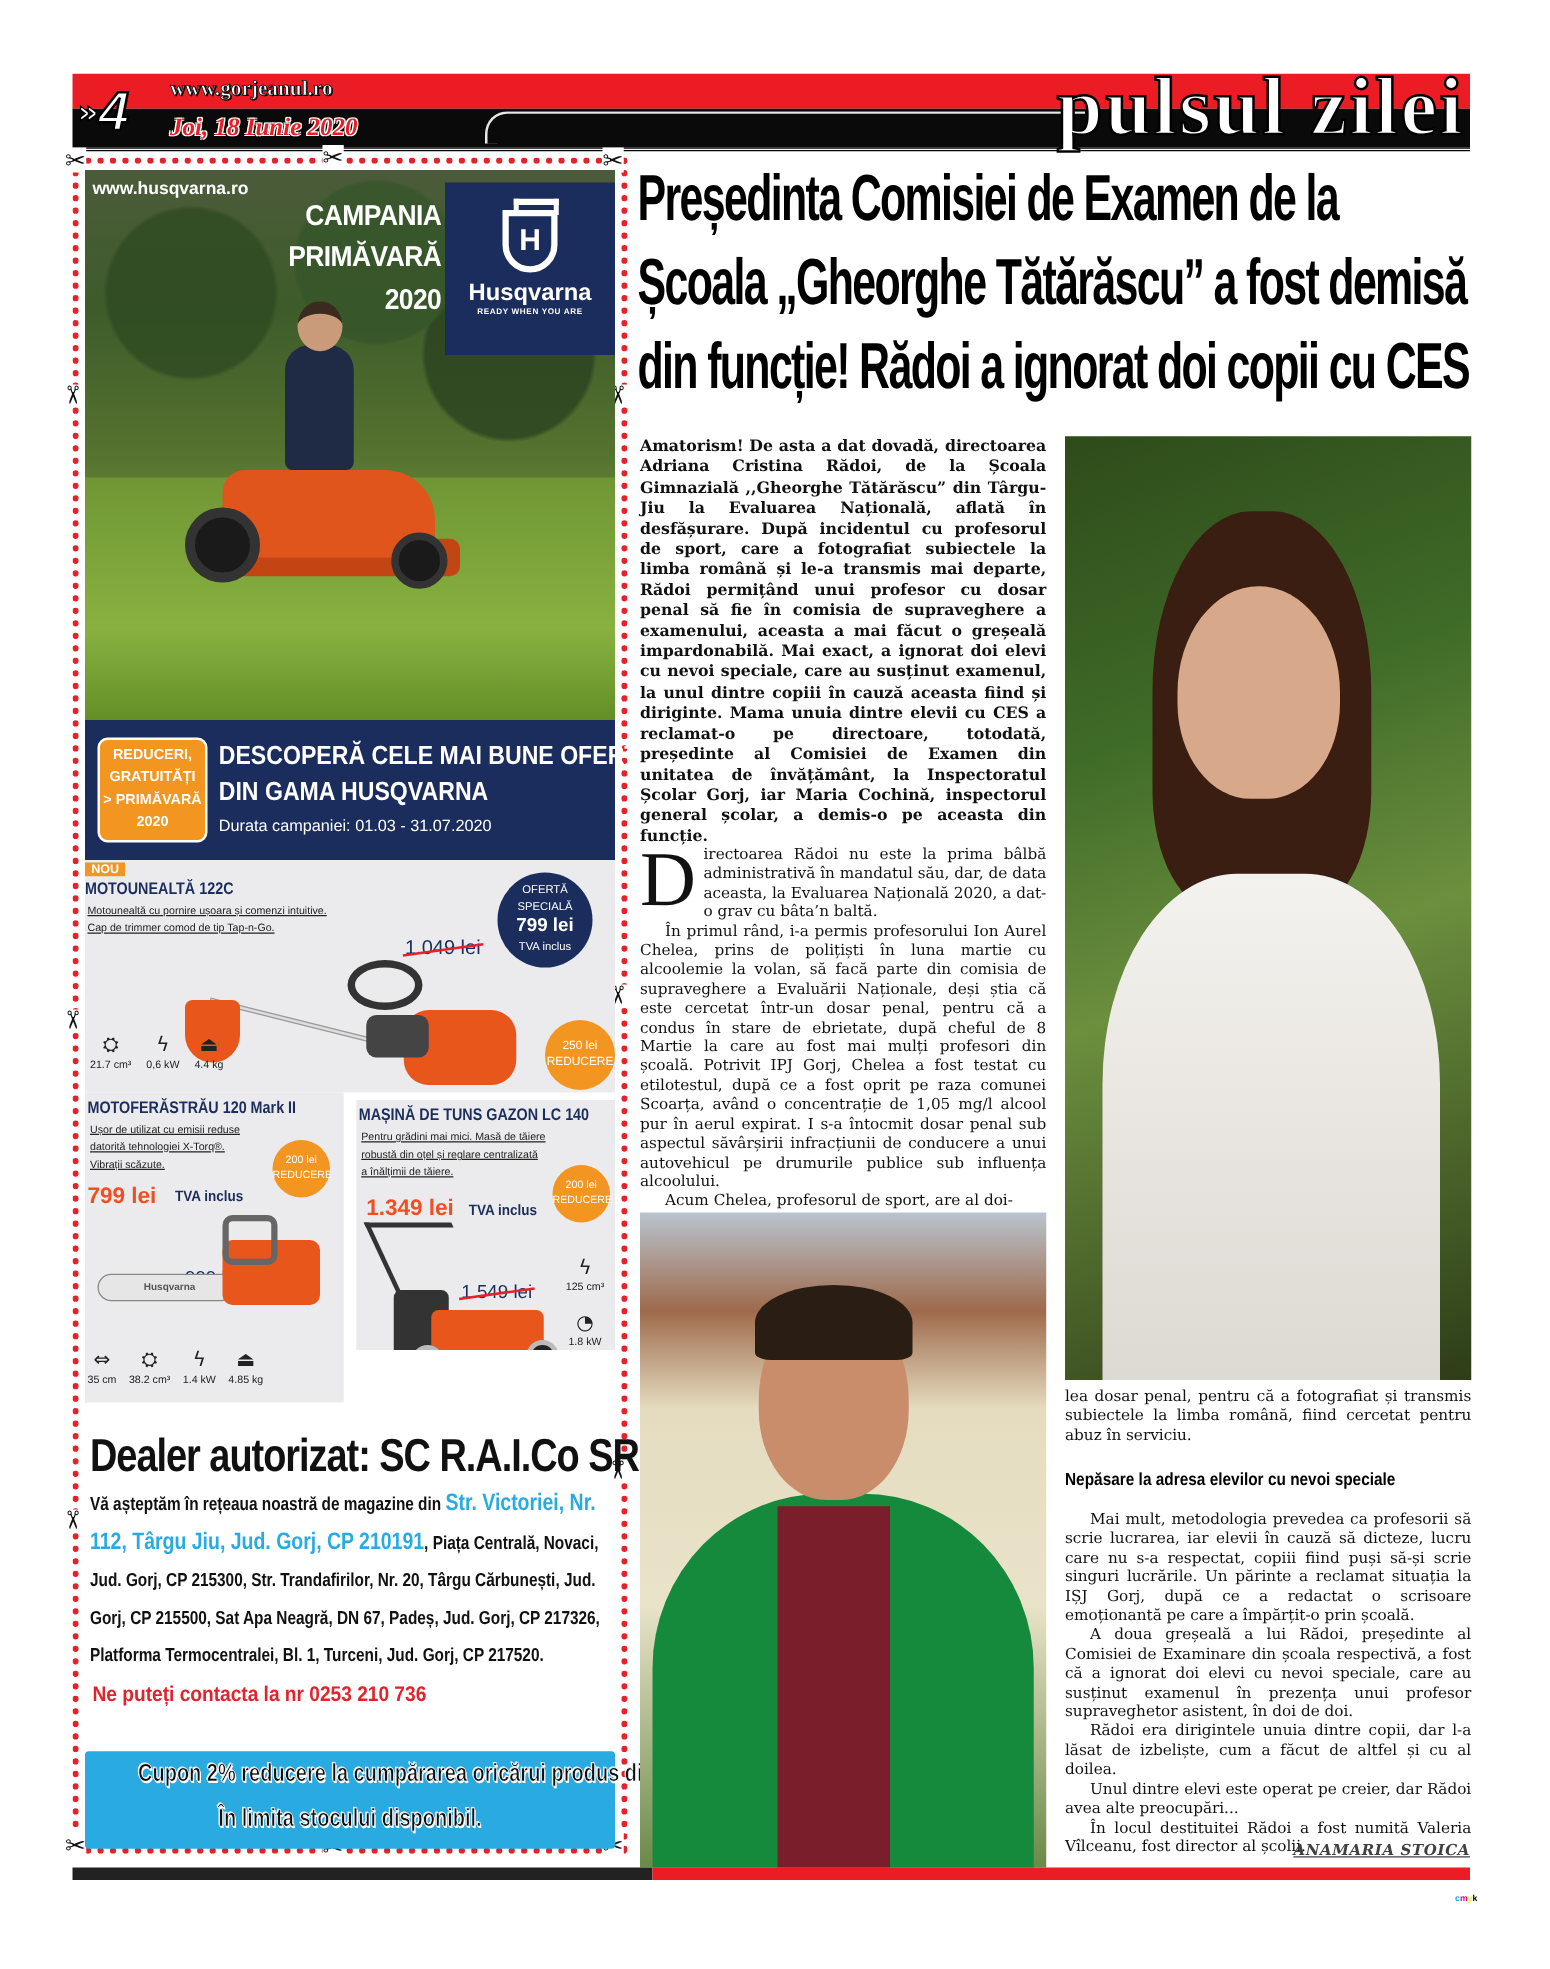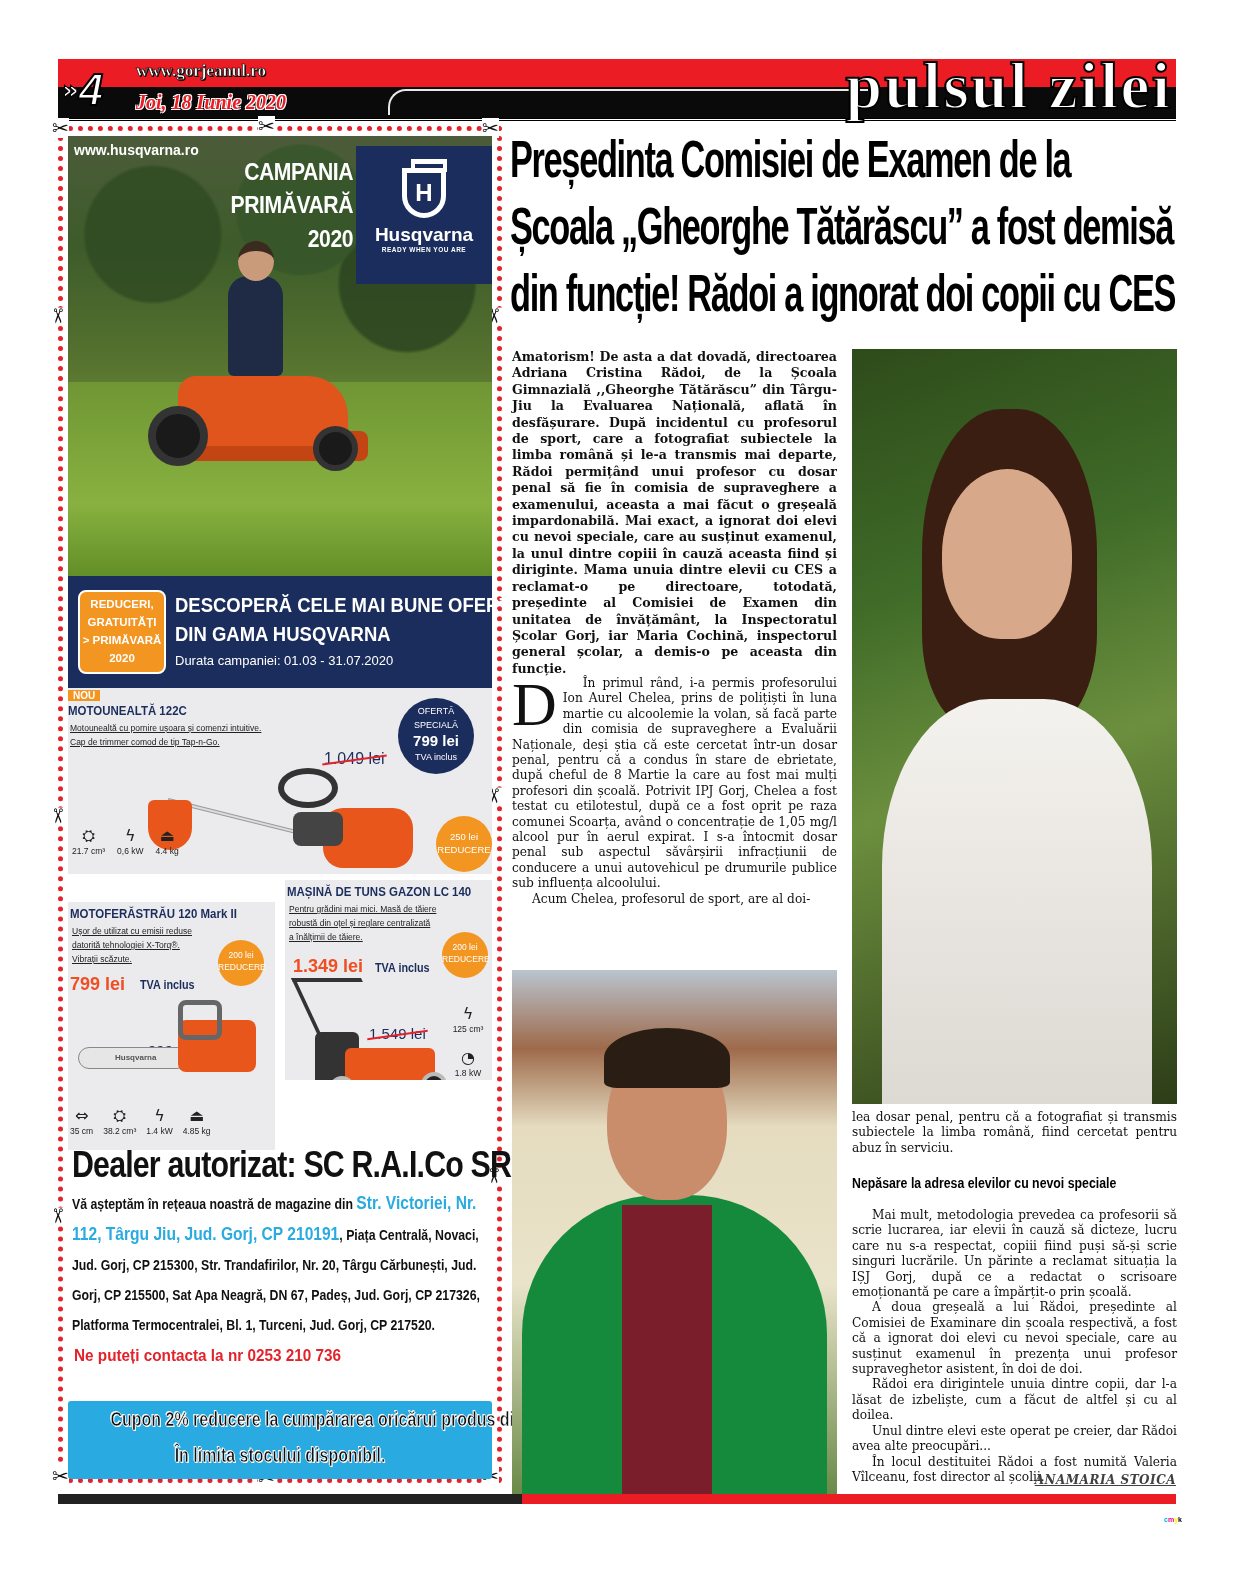--- a/index.html
+++ b/index.html
@@ -44,21 +44,21 @@
   .brand-name { font: bold 19px "Liberation Sans", sans-serif; }
   .brand-tag { font: bold 6.5px "Liberation Sans", sans-serif; letter-spacing: .5px; }
 
   .promo-bar { position: absolute; left: 10px; top: 450px; width: 424px; height: 112px; background: #1b2d5c; }
   .promo-badge { position: absolute; left: 10px; top: 14px; width: 88px; height: 84px; background: #f39521; border: 2px solid #fff; border-radius: 8px; color: #fff; font: bold 11.5px "Liberation Sans", sans-serif; text-align: center; line-height: 18px; padding-top: 3px; }
   .promo-head { position: absolute; left: 107px; top: 14px; width: 320px; color: #fff; font: bold 21px "Liberation Sans", sans-serif; line-height: 29px; transform: scaleX(.88); transform-origin: left; white-space:nowrap; }
   .promo-sub { position: absolute; left: 107px; top: 77px; color: #fff; font: 13px "Liberation Sans", sans-serif; }
 
   .product { position: absolute; background: #ebebed; overflow: hidden; }
   .p1 { left: 10px; top: 562px; width: 424px; height: 186px; }
-  .p2 { left: 10px; top: 776px; width: 207px; height: 248px; }
+  .p2 { left: 10px; top: 748px; width: 207px; height: 248px; }
   .p3 { left: 227px; top: 754px; width: 207px; height: 200px; }
   .nou { position:absolute; left:0; top:2px; background:#f39521; color:#fff; font: bold 10px "Liberation Sans", sans-serif; padding:0 5px; }
   .p-title { position:absolute; left:0; color:#1b2d5c; font: bold 13.5px "Liberation Sans", sans-serif; transform: scaleX(.85); transform-origin:left; white-space:nowrap; }
   .p-desc { position:absolute; left:2px; color:#222; font: 8.5px "Liberation Sans", sans-serif; line-height: 14px; text-decoration: underline; }
   .old-price { position:absolute; color:#1b2d5c; font: 16px "Liberation Sans", sans-serif; margin-top: 45px; }
   .old-price::after { content:""; position:absolute; left:-2px; right:-2px; top:50%; height:2px; background:#e4222b; transform: rotate(-8deg); }
   .offer-circle { position:absolute; left:330px; top:10px; width:76px; height:76px; border-radius:50%; background:#1b2d5c; color:#fff; text-align:center; font: 9px "Liberation Sans", sans-serif; line-height: 14px; padding-top:6px; }
   .offer-circle .big { font: bold 15px "Liberation Sans", sans-serif; line-height:18px; }
   .disc-circle { position:absolute; width:56px; height:56px; border-radius:50%; background:#f39521; color:#fff; text-align:center; font: 9.5px "Liberation Sans", sans-serif; line-height: 13px; padding-top:14px; }
   .price-new { position:absolute; color:#f04e23; font: bold 18px "Liberation Sans", sans-serif; }
@@ -287,21 +287,21 @@
 
 <div class="lead">Amatorism! De asta a dat dovadă, directoarea Adriana Cristina Rădoi, de la Școala Gimnazială ,,Gheorghe Tătărăscu” din Târgu-Jiu la Evaluarea Națională, aflată în desfășurare. După incidentul cu profesorul de sport, care a fotografiat subiectele la limba română și le-a transmis mai departe, Rădoi permițând unui profesor cu dosar penal să fie în comisia de supraveghere a examenului, aceasta a mai făcut o greșeală impardonabilă. Mai exact, a ignorat doi elevi cu nevoi speciale, care au susținut examenul, la unul dintre copiii în cauză aceasta fiind și diriginte. Mama unuia dintre elevii cu CES a reclamat-o pe directoare, totodată, președinte al Comisiei de Examen din unitatea de învățământ, la Inspectoratul Școlar Gorj, iar Maria Cochină, inspectorul general școlar, a demis-o pe aceasta din funcție.</div>
 
 <div class="photo photo-woman">
   <div class="woman-hair"></div>
   <div class="woman-shirt"></div>
   <div class="woman-face"></div>
 </div>
 
 <div class="body-col col1">
-  <p class="first"><span class="dropcap">D</span></p>
+  <p class="first"><span class="dropcap">D</span><span>irectoarea Rădoi nu este la prima bâlbă administrativă în mandatul său, dar, de data aceasta, la Evaluarea Națională 2020, a dat-o grav cu bâta’n baltă.</span></p>
   <p>În primul rând, i-a permis profesorului Ion Aurel Chelea, prins de polițiști în luna martie cu alcoolemie la volan, să facă parte din comisia de supraveghere a Evaluării Naționale, deși știa că este cercetat într-un dosar penal, pentru că a condus în stare de ebrietate, după cheful de 8 Martie la care au fost mai mulți profesori din școală. Potrivit IPJ Gorj, Chelea a fost testat cu etilotestul, după ce a fost oprit pe raza comunei Scoarța, având o concentrație de 1,05 mg/l alcool pur în aerul expirat. I s-a întocmit dosar penal sub aspectul săvârșirii infracțiunii de conducere a unui autovehicul pe drumurile publice sub influența alcoolului.</p>
   <p>Acum Chelea, profesorul de sport, are al doi-</p>
 </div>
 
 <div class="photo photo-man">
   <div class="man-jacket"></div>
   <div class="man-shirt"></div>
   <div class="man-face"></div>
   <div class="man-hair"></div>
 </div>

